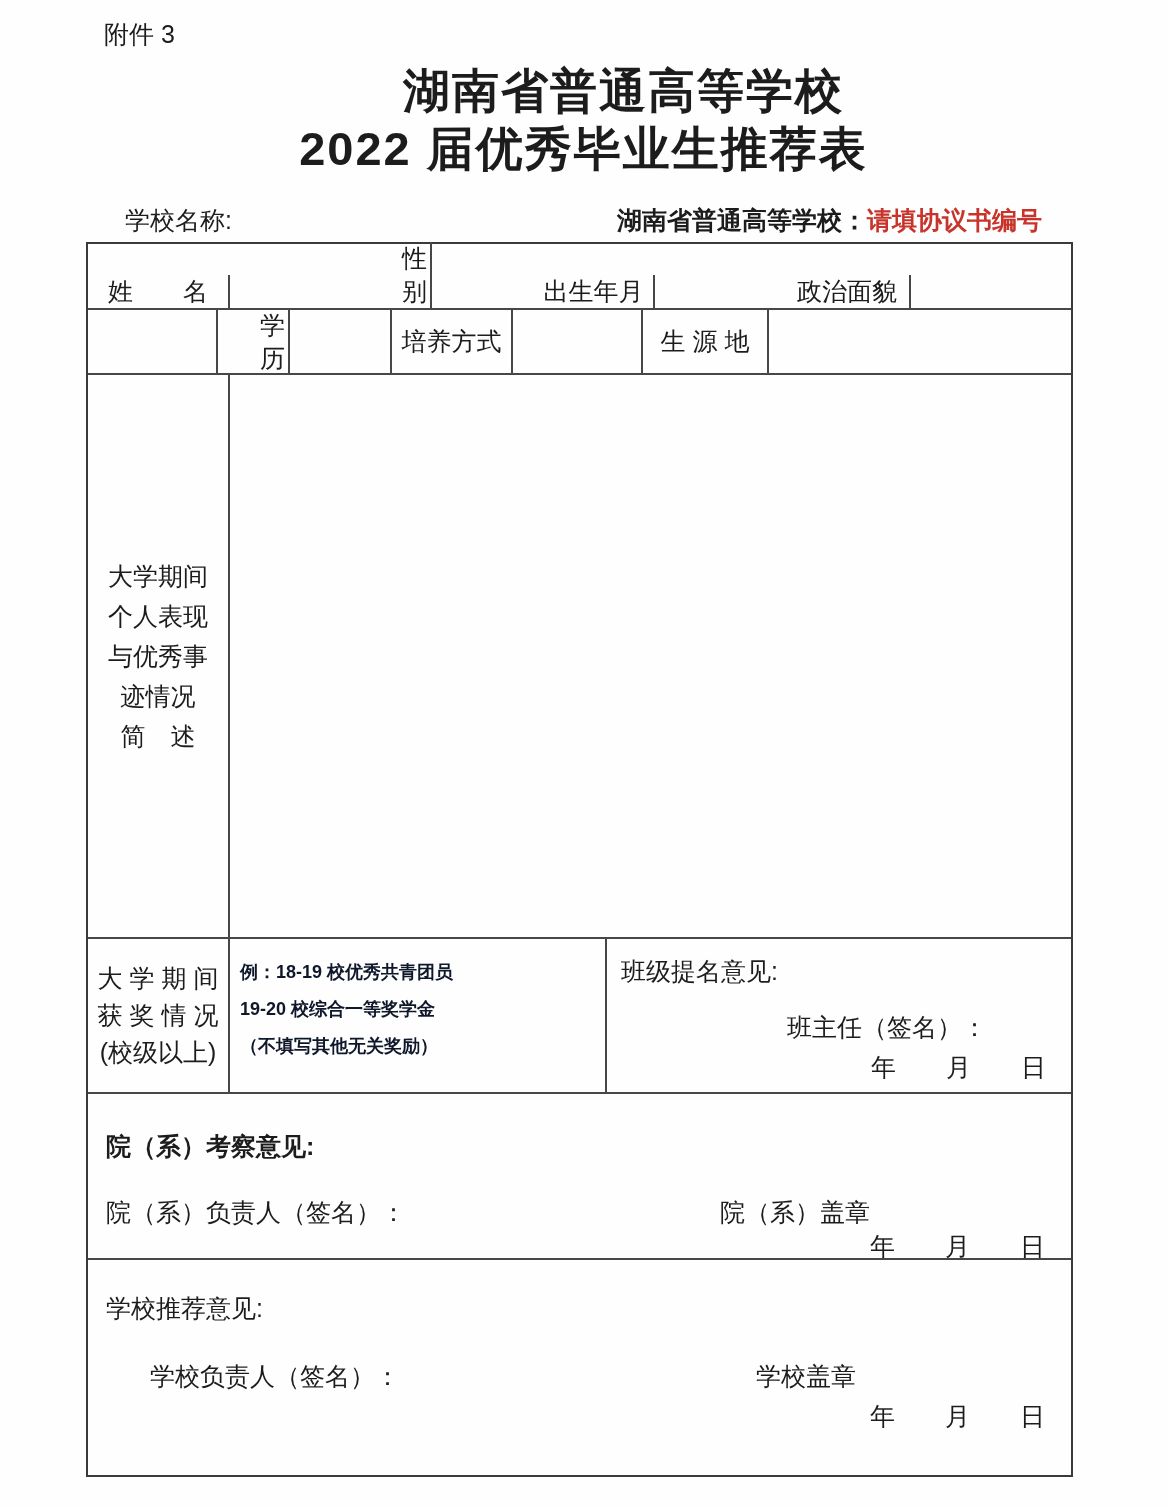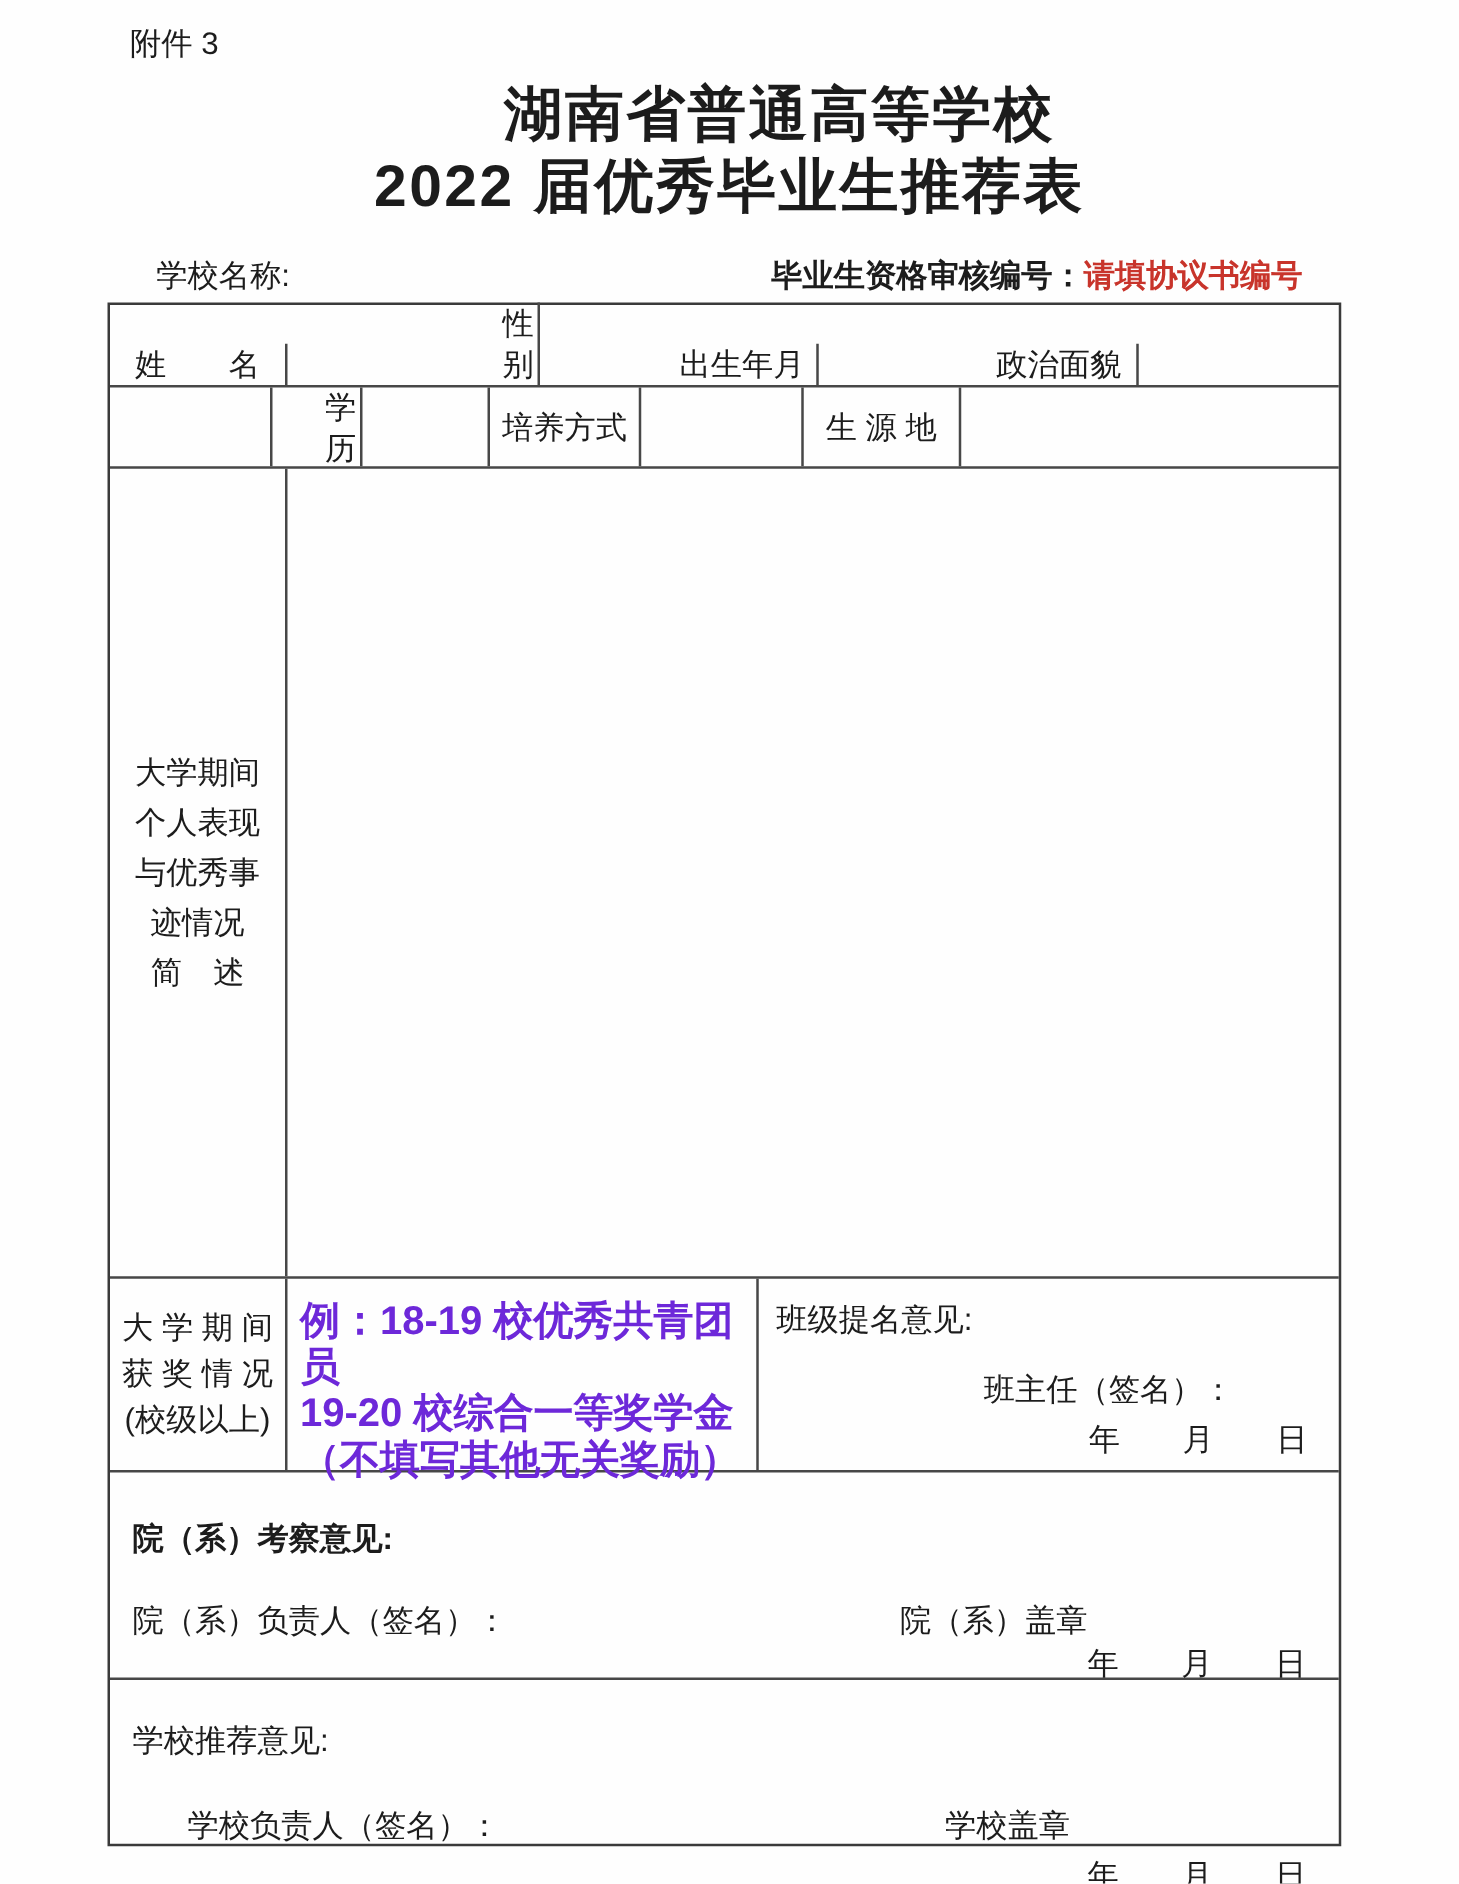--- a/index.html
+++ b/index.html
@@ -14,45 +14,45 @@
   .school-label{position:absolute;left:125px;top:0;white-space:nowrap;}
   .review-label{position:absolute;left:617px;top:0;white-space:nowrap;font-weight:bold;}
   .review-hint{color:#c8342b;font-weight:bold;}
   .tbl{position:absolute;left:86px;top:242px;width:987px;height:1235px;
        border:2px solid #3a3a3a;box-sizing:border-box;display:flex;flex-direction:column;}
   .trow{display:flex;border-bottom:2px solid #474747;box-sizing:border-box;flex-shrink:0;}
   .trow:last-child{border-bottom:none;flex:1;}
   .cell{border-right:2px solid #474747;box-sizing:border-box;display:flex;
         align-items:center;justify-content:center;font-size:25px;}
   .cell:last-child{border-right:none;}
-  .r1{height:66px;align-items:flex-end;} .r2{height:65px;} .r3{height:648px;} .r4{height:155px;} .r5{height:166px;}
+  .r1{height:66px;align-items:flex-end;} .r2{height:65px;} .r3{height:564px;} .r4{height:155px;} .r5{height:166px;}
   .w1{width:142px;flex:none;} .w2{width:130px;flex:none;} .w3{width:72px;flex:none;padding-left:42px;}
   .w4{width:102px;flex:none;} .w5{width:121px;flex:none;} .w6{width:130px;flex:none;}
   .w7{width:126px;flex:none;} .wlast{flex:1;}
   .wred{width:377px;flex:none;}
   .label-lines{display:block;text-align:center;line-height:40px;}
   .awards-label .label-lines{line-height:37px;}
-  .red-cell{display:block;color:#6d28d9;font-weight:bold;font-size:32px;line-height:37px;
+  .red-cell{display:block;color:#0f172a;font-weight:bold;font-size:18px;line-height:37px;
             padding:15px 0 0 10px;text-align:left;}
   .block-cell{display:block;position:relative;font-size:25px;text-align:left;}
   .abs{position:absolute;white-space:nowrap;}
 </style>
 </head>
 <body>
 
 <div class="page">
 
   <div class="attachment">附件 3</div>
 
   <div class="title title1">湖南省普通高等学校</div>
   <div class="title title2">2022 届优秀毕业生推荐表</div>
 
   <div class="header-line">
     <span class="school-label">学校名称:</span>
-    <span class="review-label"><span>毕业生资格审核编号：</span><span class="review-hint">请填协议书编号</span></span>
+    <span class="review-label"><span>湖南省普通高等学校：</span><span class="review-hint">请填协议书编号</span></span>
   </div>
 
   <div class="tbl">
 
     <div class="trow r1">
       <div class="cell w1">姓　　名</div>
       <div class="cell w2"></div>
       <div class="cell w3">性别</div>
       <div class="cell w4"></div>
       <div class="cell w5">出生年月</div>

